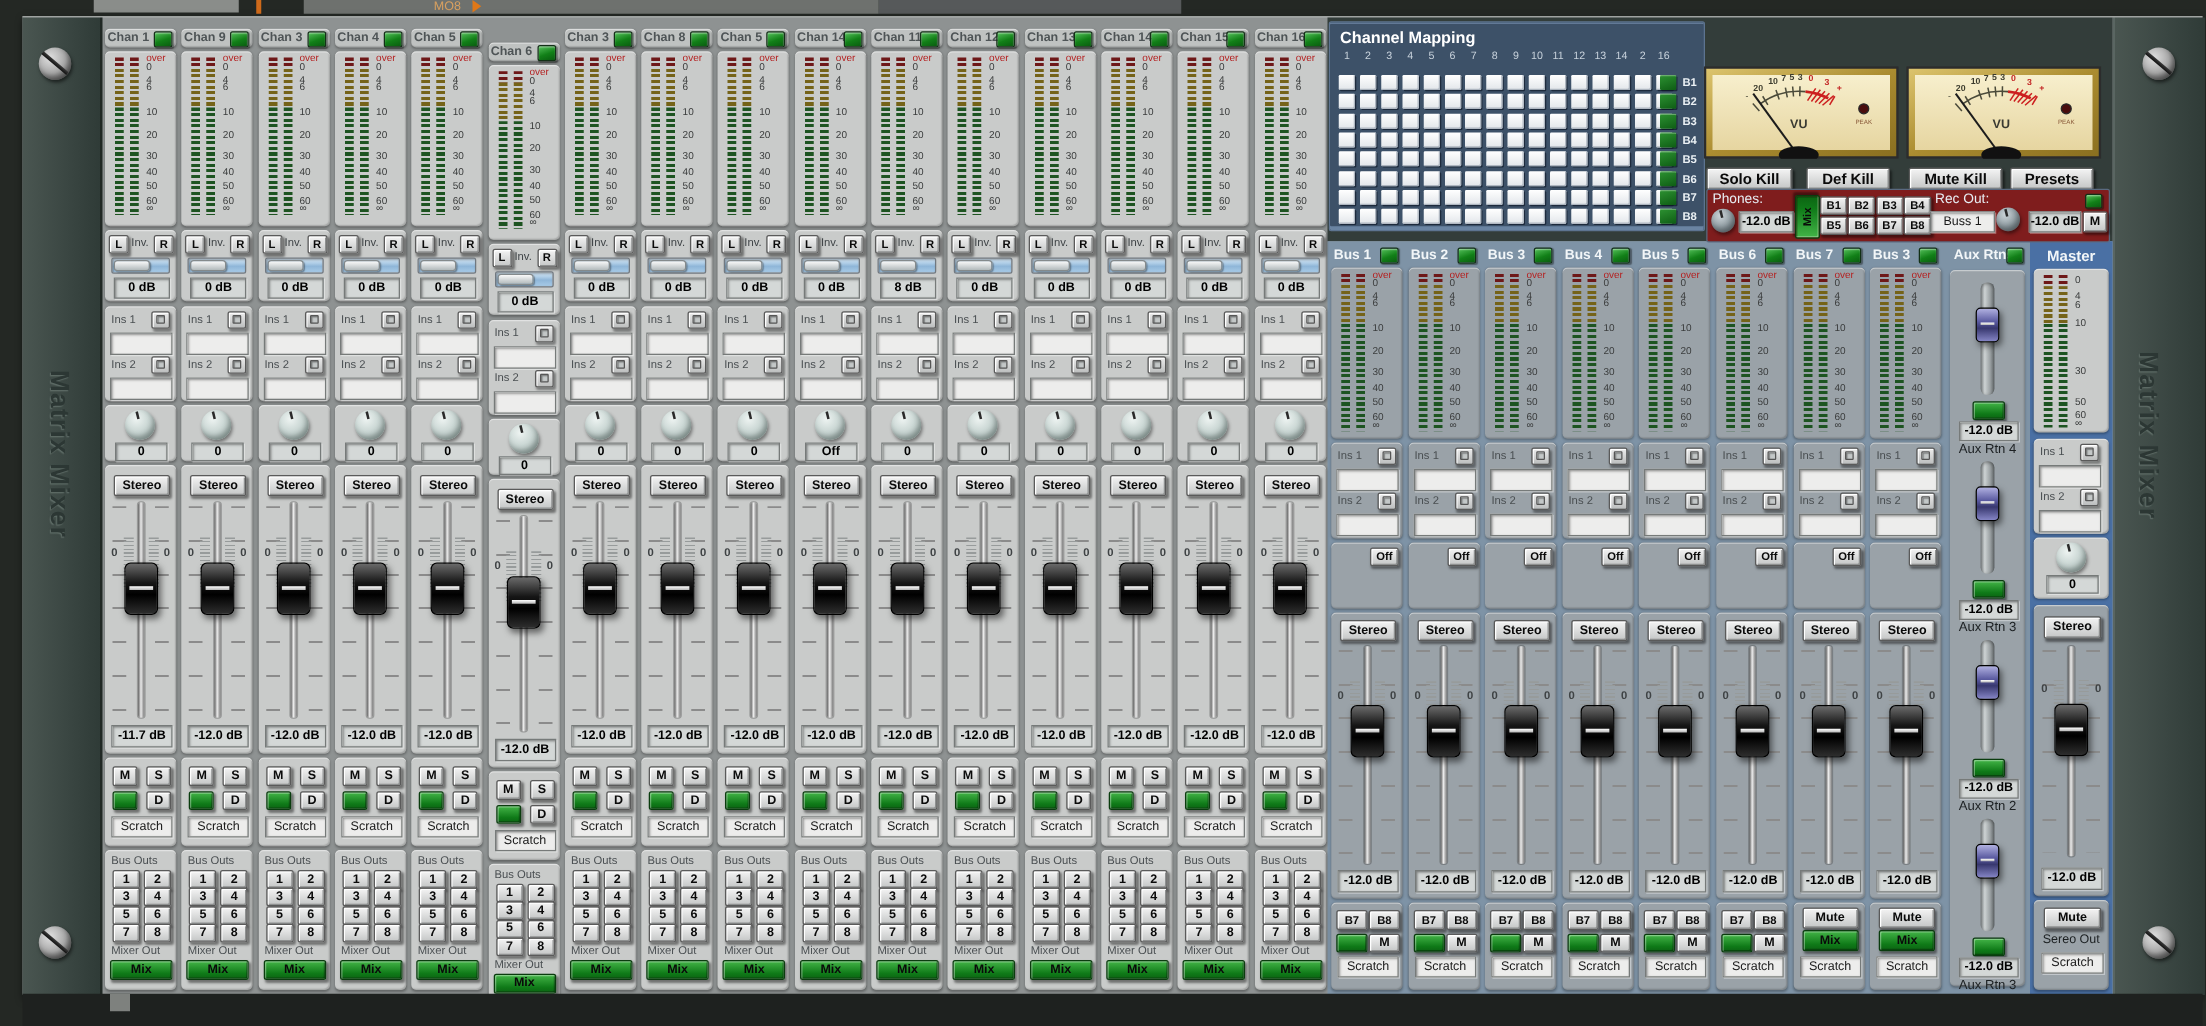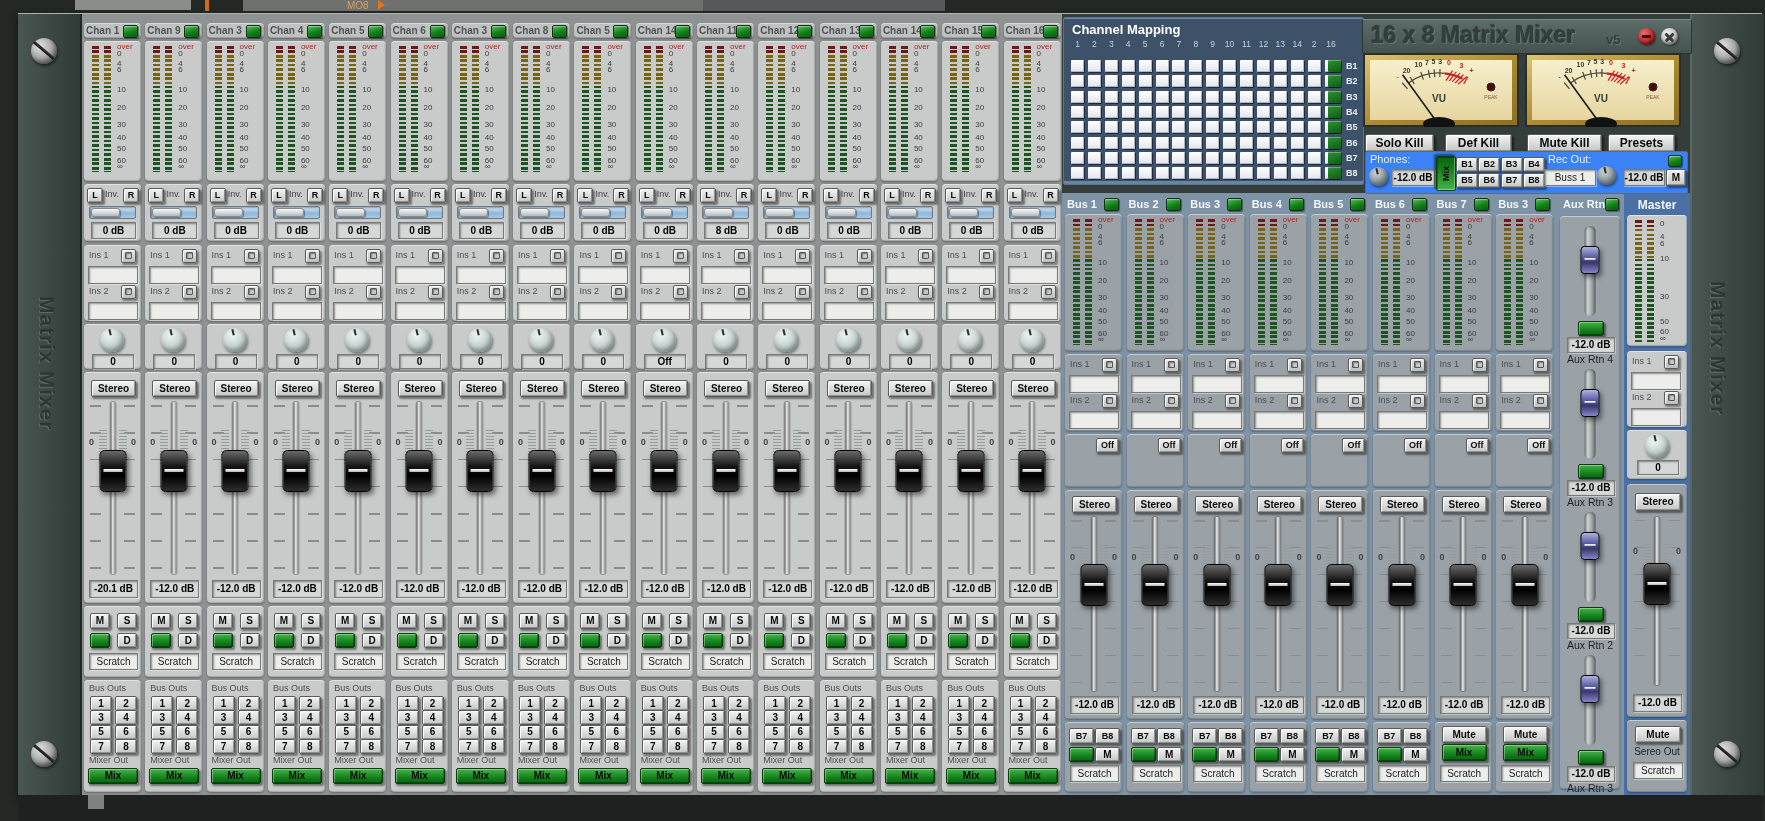--- a/index.html
+++ b/index.html
@@ -81,21 +81,21 @@
   .ttitle{position:absolute;left:8px;top:2px;font-size:23px;font-weight:bold;color:#313f3c;text-shadow:1px 1px 1px rgba(140,160,154,.4),-1px -1px 1px rgba(10,15,12,.5);white-space:nowrap;}
   .tver{position:absolute;left:243px;top:12px;font-size:13px;font-weight:bold;color:#313f3c;text-shadow:1px 1px 1px rgba(140,160,154,.4);}
   .wbtn{position:absolute;width:17px;height:17px;border-radius:50%;box-shadow:1px 1px 2px rgba(0,0,0,.5),inset -1px -2px 2px rgba(0,0,0,.35);}
   .wbtn.min{background:radial-gradient(circle at 35% 30%,#e87070,#b02424 60%,#7c1212);}
   .wbtn.min::after{content:"";position:absolute;left:4px;top:7px;width:9px;height:3px;background:#500a0a;}
   .wbtn.close{background:radial-gradient(circle at 35% 30%,#f2f2f2,#b6b6b6 60%,#848484);}
   .wbtn.close::before,.wbtn.close::after{content:"";position:absolute;left:3px;top:7.5px;width:11px;height:2.5px;background:#3a3a3a;border-radius:1px;}
   .wbtn.close::before{transform:rotate(45deg);}.wbtn.close::after{transform:rotate(-45deg);}
   .vu{position:absolute;width:156px;height:74px;}
   .btn.kill{font-size:12px;}
-  .phones{position:absolute;background:#3b82f6;border:1px solid #5a6a80;border-radius:2px;}
+  .phones{position:absolute;background:#7f1d1d;border:1px solid #5a6a80;border-radius:2px;}
   .wlbl{position:absolute;font-size:11px;color:#e8eef4;line-height:1;white-space:nowrap;}
   .auxhdr{position:absolute;font-size:11px;font-weight:bold;color:#f2f6f8;line-height:1;white-space:nowrap;}
   .mhdr{position:absolute;font-size:12px;font-weight:bold;color:#f2f6f8;text-align:center;line-height:1;}
   .auxlbl{position:absolute;font-size:10.5px;color:#1c2022;text-align:center;line-height:1;}
   .outlbl{position:absolute;font-size:10px;color:#1c2022;text-align:center;line-height:1;}
 </style>
 </head>
 <body>
 
 <div id="stage">
@@ -177,21 +177,21 @@
             <div class="fticks tl"></div>
             <div class="fticks tr"></div>
             <div class="fdense dl"></div>
             <div class="fdense dr"></div>
             <div class="fzero zl" style="top: 23%;">0</div>
             <div class="fzero zr" style="top: 23%;">0</div>
             <div class="fhandle" style="top: 40%;">
               <div class="fline"></div>
             </div>
           </div>
-          <div class="disp" style="left: 5px; top: 208px; width: 47px; height: 16px;">-20.1 dB</div>
+          <div class="disp" style="left: 5px; top: 208px; width: 47px; height: 16px;">-11.7 dB</div>
         </div>
         <div class="panel" style="top: 583px; height: 71px;">
           <div class="btn" style="left: 6px; top: 7px; width: 18px; height: 14px; font-size: 10px;">M</div>
           <div class="btn" style="left: 33px; top: 7px; width: 18px; height: 14px; font-size: 10px;">S</div>
           <div class="btn green" style="left: 6px; top: 27px; width: 18px; height: 13px; font-size: 10px;"></div>
           <div class="btn" style="left: 33px; top: 27px; width: 18px; height: 13px; font-size: 10px;">D</div>
           <div class="disp field" style="left: 5px; top: 47px; width: 47px; height: 15px;">Scratch</div>
         </div>
         <div class="panel" style="top: 657px; height: 112px;">
           <div class="plbl" style="left: 5px; top: 4px;">Bus Outs</div>
@@ -544,21 +544,21 @@
           <div class="btn" style="left: 6px; top: 30.4px; width: 20px; height: 13px; font-size: 10px;">3</div>
           <div class="btn" style="left: 31px; top: 30.4px; width: 20px; height: 13px; font-size: 10px;">4</div>
           <div class="btn" style="left: 6px; top: 44.8px; width: 20px; height: 13px; font-size: 10px;">5</div>
           <div class="btn" style="left: 31px; top: 44.8px; width: 20px; height: 13px; font-size: 10px;">6</div>
           <div class="btn" style="left: 6px; top: 59.2px; width: 20px; height: 13px; font-size: 10px;">7</div>
           <div class="btn" style="left: 31px; top: 59.2px; width: 20px; height: 13px; font-size: 10px;">8</div>
           <div class="plbl" style="left: 5px; top: 76px;">Mixer Out</div>
           <div class="btn green" style="left: 4px; top: 88px; width: 48px; height: 14px; font-size: 10px;">Mix</div>
         </div>
       </div>
-      <div class="strip" style="left: 372.5px; top: 9px; height: 769px;">
+      <div class="strip" style="left: 372.5px; top: 20px; height: 769px;">
         <div class="panel chdr" style="top: 0px; height: 15px;">
           <div class="cname">Chan 6</div>
           <div class="led" style="right: 3px; top: 2px; width: 13px; height: 11px;"></div>
         </div>
         <div class="panel" style="top: 18px; height: 140px;">
           <div class="ledcol" style="left: 8px; top: 5px; height: 126px;">
             <div class="lz r" style="height: 9px;"></div>
             <div class="lz a" style="height: 31px;"></div>
             <div class="lz g" style="height: 86px;"></div>
           </div>
@@ -1653,26 +1653,20 @@
         <div class="mcell" style="left: 159.1px; top: 149.1px;"></div>
         <div class="mcell" style="left: 176px; top: 149.1px;"></div>
         <div class="mcell" style="left: 192.9px; top: 149.1px;"></div>
         <div class="mcell" style="left: 209.8px; top: 149.1px;"></div>
         <div class="mcell" style="left: 226.7px; top: 149.1px;"></div>
         <div class="mcell" style="left: 243.6px; top: 149.1px;"></div>
         <div class="mcell" style="left: 260.5px; top: 149.1px;"></div>
         <div class="mcell g" style="left: 264px; top: 149.1px;"></div>
         <div class="mrow" style="left: 282px; top: 151.1px;">B8</div>
       </div>
-      <div class="titlebar" style="left: 1344px; top: 5px; width: 328px; height: 33px;">
-        <div class="ttitle">16 x 8 Matrix Mixer</div>
-        <div class="tver">v5</div>
-        <div class="wbtn min" style="left: 275px; top: 8px;"></div>
-        <div class="wbtn close" style="left: 298px; top: 8px;"></div>
-      </div>
       <div class="vu" style="left: 1345px; top: 39px;"><svg width="156" height="74" viewBox="0 0 156 74">
     <defs>
       <linearGradient id="vga" x1="0" y1="0" x2="1" y2="1">
               <stop offset="0" stop-color="#dcc46e"></stop>
               <stop offset="0.5" stop-color="#ab8c30"></stop>
               <stop offset="1" stop-color="#8a6f20"></stop>
             </linearGradient>
       <linearGradient id="vfa" x1="0" y1="0" x2="0" y2="1">
               <stop offset="0" stop-color="#f7efcd"></stop>
               <stop offset="1" stop-color="#e6d5a0"></stop>

